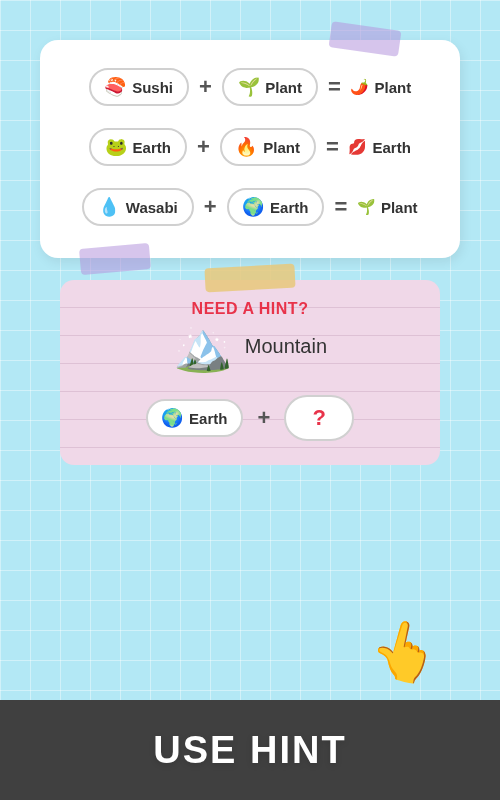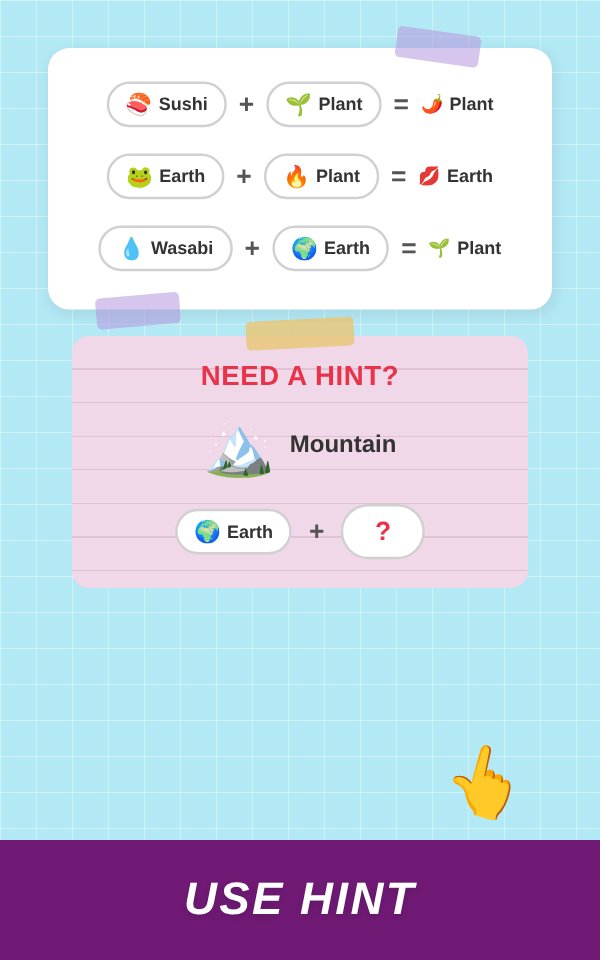--- a/index.html
+++ b/index.html
@@ -138,41 +138,40 @@
       width: 90px;
       height: 24px;
       background: #e8c87a;
       border-radius: 4px;
       opacity: 0.85;
     }
 
     .hint-title {
       text-align: center;
       color: #e8334a;
-      font-size: 23px;
+      font-size: 16px;
       font-weight: 900;
       letter-spacing: 0.5px;
-      margin-bottom: 16px;
     }
 
     .hint-answer {
       display: flex;
       align-items: center;
       justify-content: center;
       gap: 12px;
       margin-bottom: 20px;
     }
 
     .mountain-emoji {
       font-size: 48px;
     }
 
     .hint-answer-label {
       font-size: 20px;
-      font-weight: 700;
+      font-weight: 400;
       color: #333;
     }
 
     .hint-equation {
       display: flex;
       align-items: center;
       justify-content: center;
       gap: 14px;
     }
 
@@ -190,25 +189,24 @@
       min-width: 70px;
     }
 
     
     .bottom-bar {
       position: absolute;
       bottom: 0;
       left: 0;
       right: 0;
       height: 100px;
-      background: #701a75;
-      display: flex;
-      align-items: center;
-      justify-content: center;
-      font-style: italic;
+      background: #404040;
+      display: flex;
+      align-items: center;
+      justify-content: center;
     }
 
     .use-hint-text {
       font-size: 38px;
       font-weight: 900;
       color: white;
       letter-spacing: 2px;
       text-shadow: 0 2px 6px rgba(0,0,0,0.15);
     }
 

